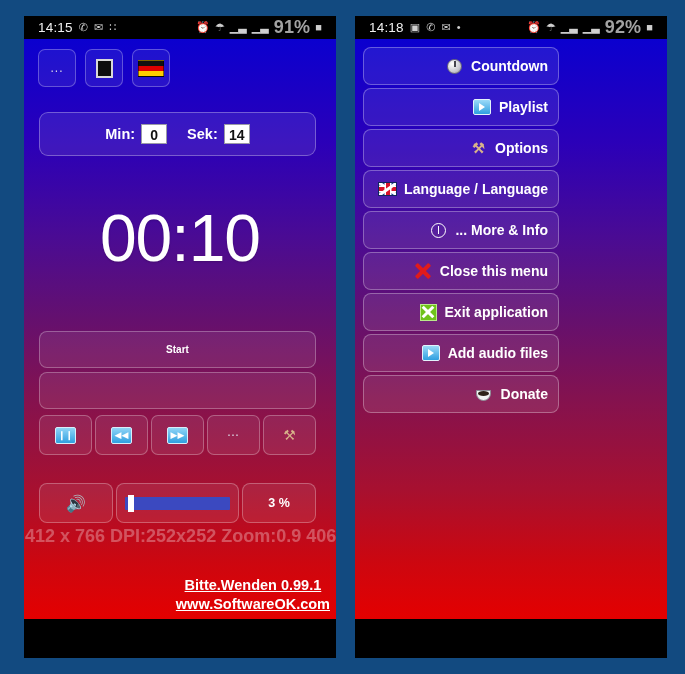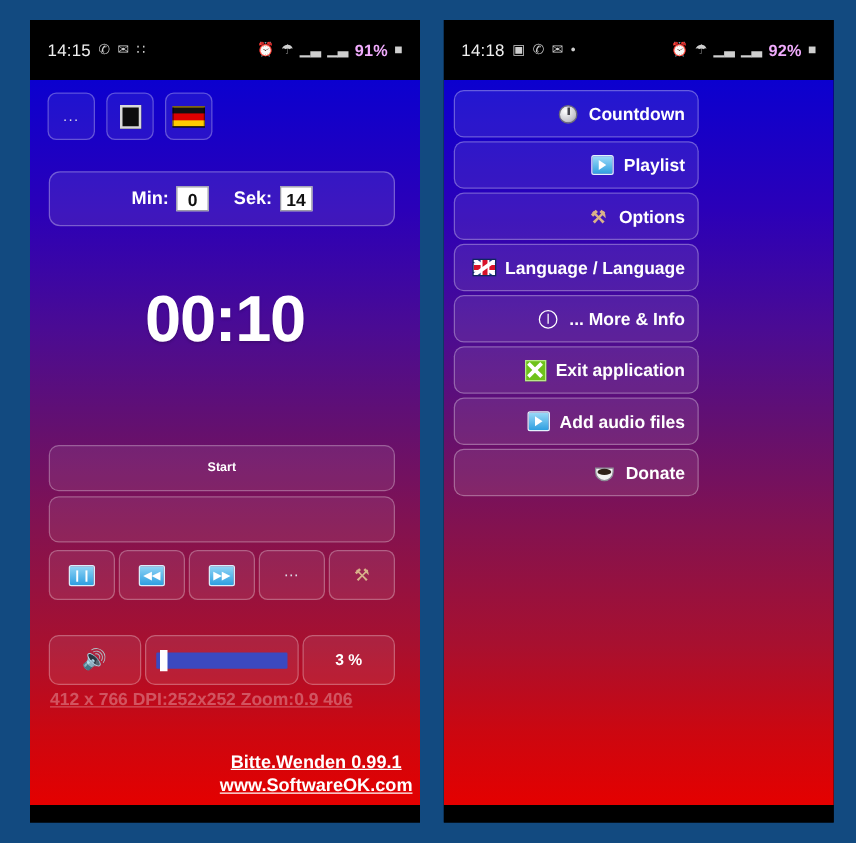--- a/index.html
+++ b/index.html
@@ -29,21 +29,21 @@
     width: 312px;
     height: 642px;
     background: #000;
     overflow: hidden;
   }
   .phone-left  { left: 24px; }
   .phone-right { left: 355px; }
 
   .statusbar {
     position: relative;
-    height: 48px;
+    height: 23px;
     background: #000;
     display: flex;
     align-items: center;
     padding: 0 14px;
     box-sizing: border-box;
     color: #e8e8e8;
     font-size: 13px;
   }
   .sb-left {
     display: flex;
@@ -51,21 +51,21 @@
     gap: 6px;
   }
   .sb-right {
     display: flex;
     align-items: center;
     gap: 5px;
     margin-left: auto;
   }
   .sb-time { font-size: 13.5px; letter-spacing: .2px; color: #f0f0f0; }
   .sb-ico { font-size: 11px; color: #cfcfcf; line-height: 1; display:inline-block; }
-  .sb-batt { font-size: 13px; color: #f0abfc; font-weight: bold; letter-spacing:.2px;}
+  .sb-batt { font-size: 18px; color: #a3a3a3; font-weight: bold; letter-spacing:.2px;}
 
   
   .appbody {
     position: relative;
     height: 580px;
     background: linear-gradient(to bottom,
         #0b00cf 0%,
         #2b00b8 18%,
         #4a0b94 34%,
         #64106f 48%,
@@ -152,22 +152,22 @@
   .gap-mid { width: 8px; }
 
   
   .clock {
     position: absolute;
     left: 0;
     top: 166px;
     width: 100%;
     text-align: center;
     color: #ffffff;
-    font-size: 52px;
-    font-weight: bold;
+    font-size: 66px;
+    font-weight: normal;
     letter-spacing: -1px;
     line-height: 1;
     text-shadow: 0 1px 2px rgba(0,0,0,.18);
   }
 
   
   .wide-btn {
     position: absolute;
     left: 15px;
     width: 277px;
@@ -276,27 +276,26 @@
     align-items: center;
     justify-content: center;
     color: #fff;
     font-size: 12.5px;
     font-weight: bold;
   }
 
   
   .info-line {
     position: absolute;
-    left: 16px;
+    left: 1px;
     top: 487px;
     color: rgba(255,255,255,0.30);
-    font-size: 14px;
+    font-size: 18px;
     font-weight: bold;
     white-space: nowrap;
-    text-decoration: underline;
   }
   .footer {
     position: absolute;
     right: 6px;
     top: 537px;
     text-align: center;
     line-height: 19px;
   }
   .footer a,
   .footer span {
@@ -626,20 +625,26 @@
           <span class="mi-label">Language / Language</span>
         </div>
 
         <div class="menu-item">
           <span class="mi-ico">
               <span class="ico-info"></span>
             </span>
           <span class="mi-label">... More &amp; Info</span>
         </div>
 
+        <div class="menu-item">
+          <span class="mi-ico">
+              <span class="ico-redx"></span>
+            </span>
+          <span class="mi-label">Close this menu</span>
+        </div>
 
         <div class="menu-item">
           <span class="mi-ico">
               <span class="ico-greenx"></span>
             </span>
           <span class="mi-label">Exit application</span>
         </div>
 
 
         <div class="menu-item">

